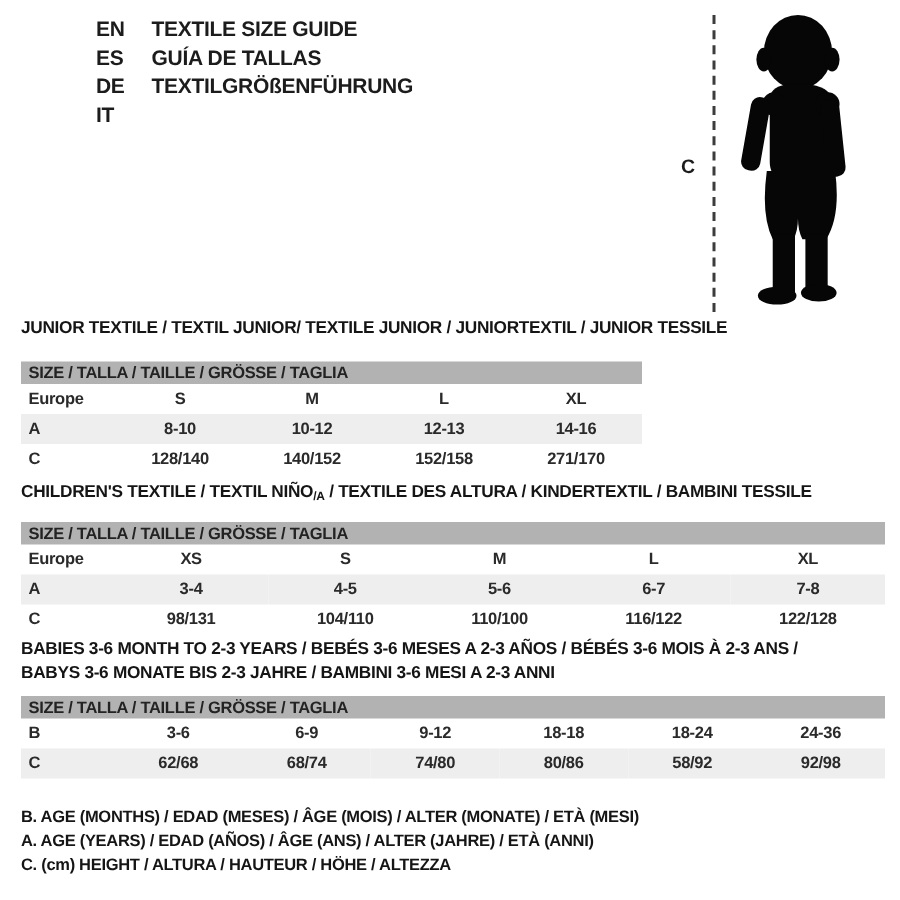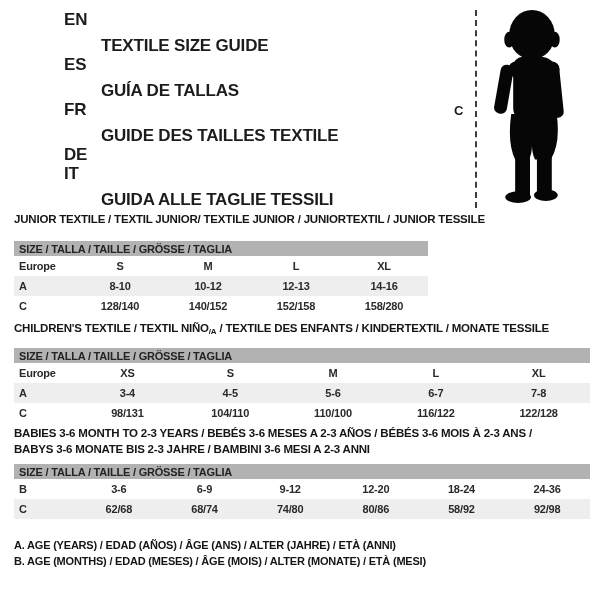--- a/index.html
+++ b/index.html
@@ -6,23 +6,23 @@
   html, body { width: 600px; height: 600px; background: #ffffff; overflow: hidden; }
   body {
     font-family: "Liberation Sans", sans-serif;
     color: #1c1c1c;
     position: relative;
     letter-spacing: -0.2px;
   }
 
   
   .lang-block { position: absolute; left: 22px; top: 10px; }
-  .lang-row { display: flex; line-height: 19px; font-size: 17px; font-weight: 700; padding-left: 42px; }
+  .lang-row { display: flex; line-height: 19px; font-size: 14px; font-weight: 700; padding-left: 42px; }
   .lang-code { width: 37px; flex: 0 0 37px; }
-  .lang-title { white-space: nowrap; margin-top: 26px; }
+  .lang-title { white-space: nowrap; }
 
   
   .figure-area { position: absolute; left: 440px; top: 0; width: 160px; height: 215px; }
   .dashed-line { position: absolute; left: 35px; top: 10px; height: 198px; width: 0;
                  border-left: 2px dashed #3c3c3c; }
   .c-label { position: absolute; left: 14px; top: 103px; font-size: 13px; font-weight: 700; }
   .baby-svg { position: absolute; left: 44px; top: 9px; }
 
   
   .section-title { position: absolute; left: 14px; font-size: 11.5px; font-weight: 700;
@@ -55,29 +55,25 @@
 <div class="lang-block">
   <div class="lang-row">
     <span class="lang-code">EN</span>
     <span class="lang-title">TEXTILE SIZE GUIDE</span>
   </div>
   <div class="lang-row">
     <span class="lang-code">ES</span>
     <span class="lang-title">GUÍA DE TALLAS</span>
   </div>
   <div class="lang-row">
-    <span class="lang-code">FR</span>
-    <span class="lang-title">GUIDE DES TAILLES TEXTILE</span>
-  </div>
-  <div class="lang-row">
     <span class="lang-code">DE</span>
+    <span class="lang-title">TEXTILGRÖßENFÜHRUNG</span>
   </div>
   <div class="lang-row">
     <span class="lang-code">IT</span>
-    <span class="lang-title">GUIDA ALLE TAGLIE TESSILI</span>
   </div>
 </div>
 
 <div class="figure-area">
   <div class="dashed-line"></div>
   <div class="c-label">C</div>
   <svg class="baby-svg" width="92" height="198" viewBox="0 0 90 200" fill="#060606">
     <ellipse cx="47" cy="26" rx="23" ry="25"></ellipse>
     <ellipse cx="24" cy="31" rx="5" ry="8"></ellipse>
     <ellipse cx="70" cy="31" rx="5" ry="8"></ellipse>
@@ -121,27 +117,27 @@
       <td>8-10</td>
       <td>10-12</td>
       <td>12-13</td>
       <td>14-16</td>
     </tr>
     <tr>
       <td class="row-label">C</td>
       <td>128/140</td>
       <td>140/152</td>
       <td>152/158</td>
-      <td>158/280</td>
+      <td>271/170</td>
     </tr>
   </tbody>
 </table>
 
 <div class="section-title" style="top:322px">
-  <span>CHILDREN'S TEXTILE / TEXTIL NIÑO</span><span class="title-sub">/A</span><span> / TEXTILE DES ENFANTS / KINDERTEXTIL / MONATE TESSILE</span>
+  <span>CHILDREN'S TEXTILE / TEXTIL NIÑO</span><span class="title-sub">/A</span><span> / TEXTILE DES ALTURA / KINDERTEXTIL / BAMBINI TESSILE</span>
 </div>
 <table class="size-table t2">
   <colgroup>
       <col style="width:62px">
       <col>
       <col>
       <col>
       <col>
       <col>
     </colgroup>
@@ -196,32 +192,33 @@
     <tr>
         <th colspan="7">SIZE / TALLA / TAILLE / GRÖSSE / TAGLIA</th>
       </tr>
   </thead>
   <tbody>
     <tr>
       <td class="row-label">B</td>
       <td>3-6</td>
       <td>6-9</td>
       <td>9-12</td>
-      <td>12-20</td>
+      <td>18-18</td>
       <td>18-24</td>
       <td>24-36</td>
     </tr>
     <tr>
       <td class="row-label">C</td>
       <td>62/68</td>
       <td>68/74</td>
       <td>74/80</td>
       <td>80/86</td>
       <td>58/92</td>
       <td>92/98</td>
     </tr>
   </tbody>
 </table>
 
 <div class="footnotes">
+  <div class="footnote">B. AGE (MONTHS) / EDAD (MESES) / ÂGE (MOIS) / ALTER (MONATE) / ETÀ (MESI)</div>
   <div class="footnote">A. AGE (YEARS) / EDAD (AÑOS) / ÂGE (ANS) / ALTER (JAHRE) / ETÀ (ANNI)</div>
-  <div class="footnote">B. AGE (MONTHS) / EDAD (MESES) / ÂGE (MOIS) / ALTER (MONATE) / ETÀ (MESI)</div>
+  <div class="footnote">C. (cm) HEIGHT / ALTURA / HAUTEUR / HÖHE / ALTEZZA</div>
 </div>
 
 </body></html>

